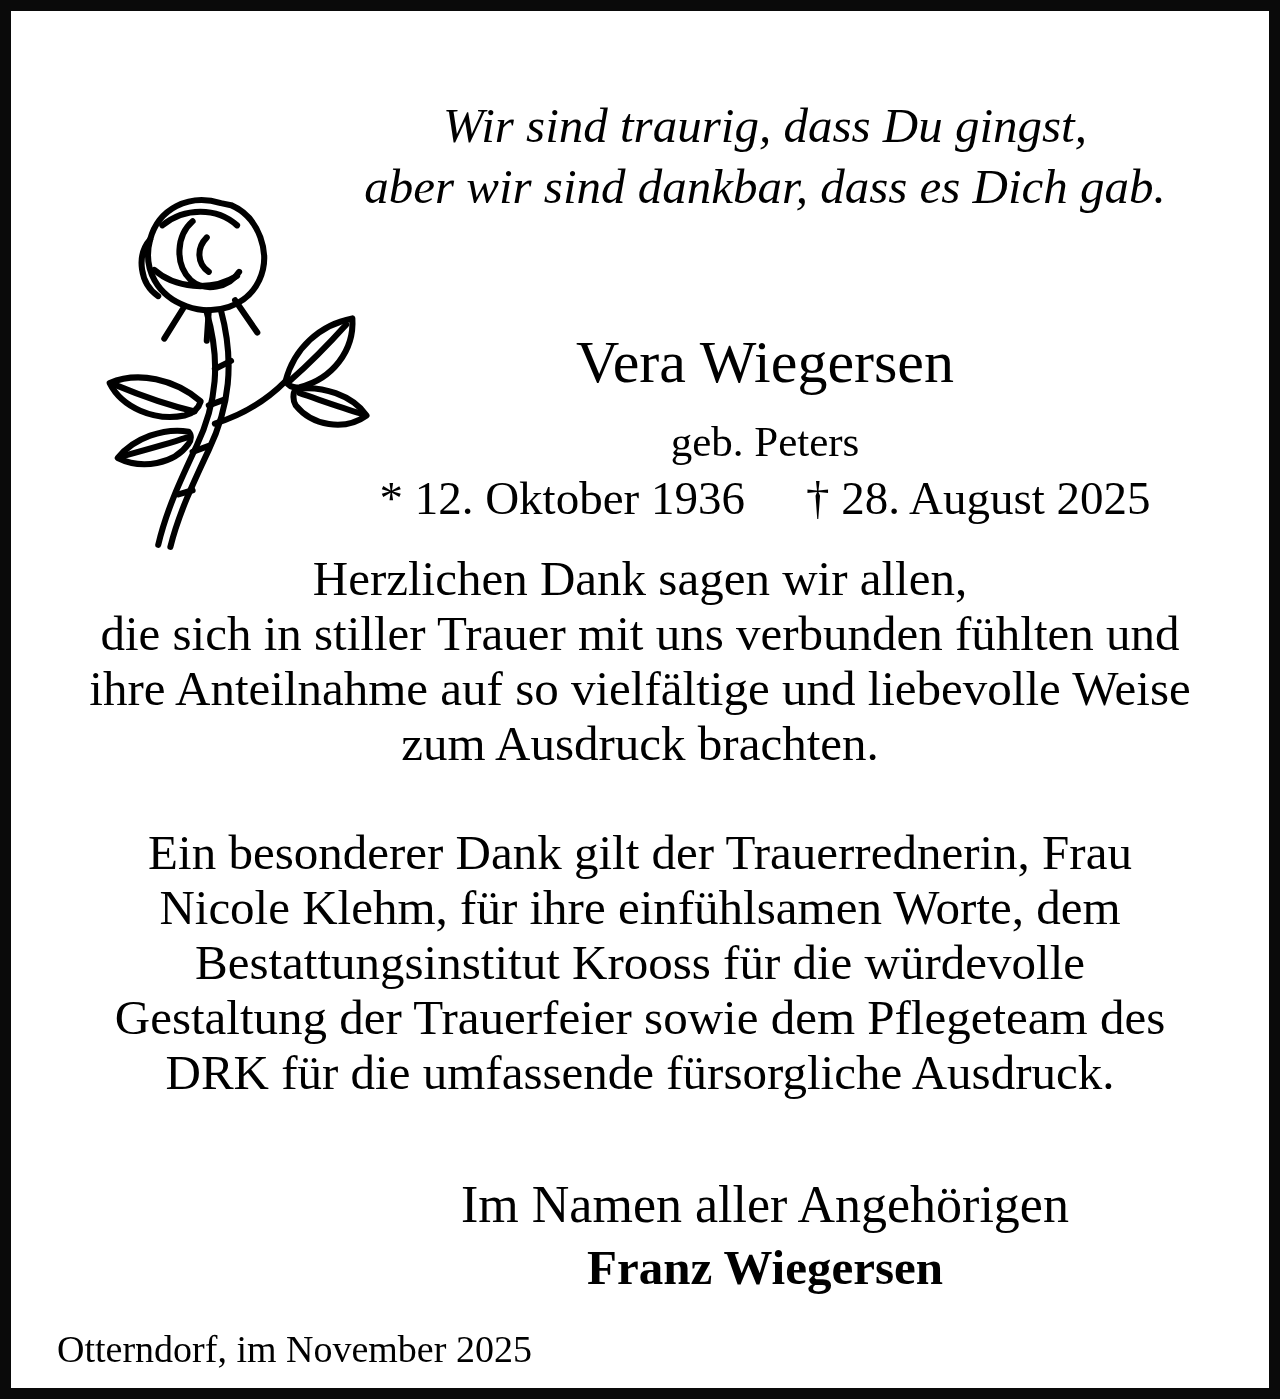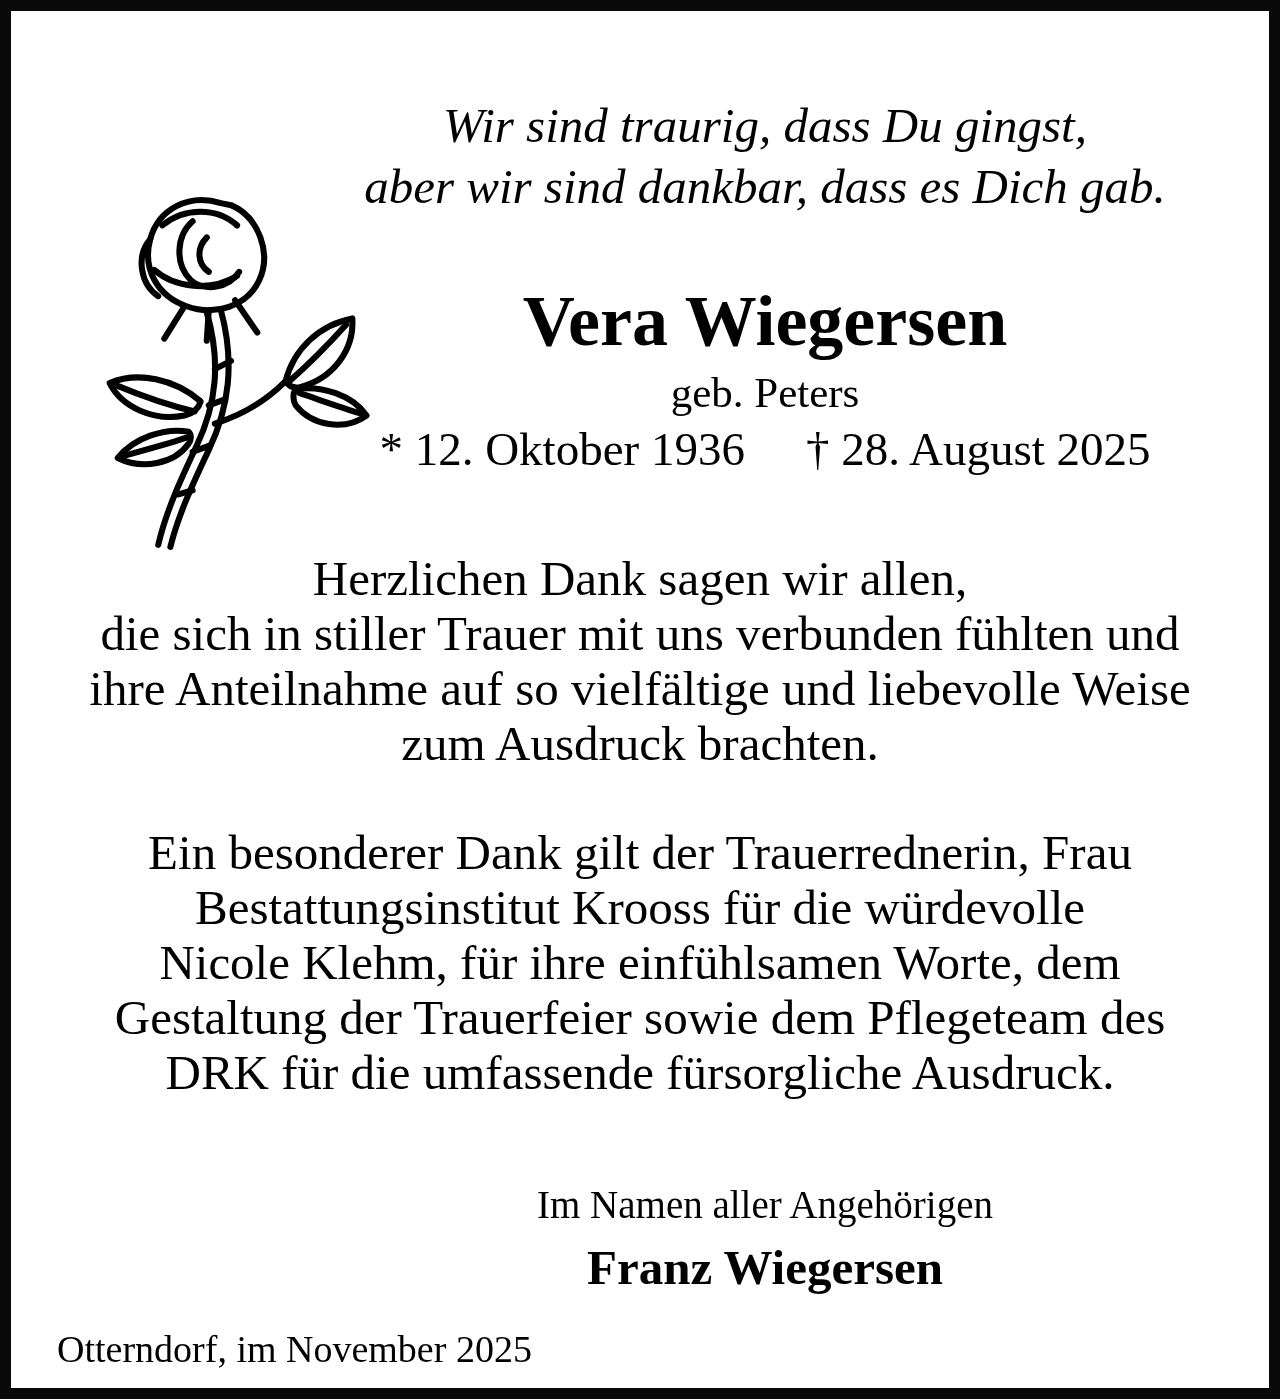--- a/index.html
+++ b/index.html
@@ -37,29 +37,30 @@
     height: 364px;
   }
   .header-block {
     position: absolute;
     left: 250px;
     right: 0;
     top: 262px;
     text-align: center;
   }
   .name {
-    font-size: 72px;
-    font-weight: bold;
+    font-size: 60px;
+    font-weight: normal;
     line-height: 96px;
     white-space: nowrap;
+    margin-top: 41px;
   }
   .maiden {
     font-size: 43px;
     line-height: 48px;
-    margin-top: 0;
+    margin-top: 8px;
   }
   .dates {
     display: flex;
     justify-content: center;
     gap: 61px;
     font-size: 47px;
     line-height: 52px;
     margin-top: 6px;
     white-space: nowrap;
   }
@@ -74,21 +75,21 @@
   .para-1 { top: 540px; }
   .para-2 { top: 814px; }
   .signature {
     position: absolute;
     left: 250px;
     right: 0;
     top: 1172px;
     text-align: center;
   }
   .on-behalf {
-    font-size: 39px;
+    font-size: 52px;
     line-height: 44px;
   }
   .signer-name {
     font-size: 49px;
     font-weight: bold;
     line-height: 54px;
     margin-top: 14px;
   }
   .place-date {
     position: absolute;
@@ -149,22 +150,22 @@
 
   <div class="para para-1">
     <div>Herzlichen Dank sagen wir allen,</div>
     <div>die sich in stiller Trauer mit uns verbunden fühlten und</div>
     <div>ihre Anteilnahme auf so vielfältige und liebevolle Weise</div>
     <div>zum Ausdruck brachten.</div>
   </div>
 
   <div class="para para-2">
     <div>Ein besonderer Dank gilt der Trauerrednerin, Frau</div>
+    <div>Nicole Klehm, für ihre einfühlsamen Worte, dem</div>
     <div>Bestattungsinstitut Krooss für die würdevolle</div>
-    <div>Nicole Klehm, für ihre einfühlsamen Worte, dem</div>
     <div>Gestaltung der Trauerfeier sowie dem Pflegeteam des</div>
     <div>DRK für die umfassende fürsorgliche Ausdruck.</div>
   </div>
 
   <div class="signature">
     <div class="on-behalf">Im Namen aller Angehörigen</div>
     <div class="signer-name">Franz Wiegersen</div>
   </div>
 
   <div class="place-date">Otterndorf, im November 2025</div>

